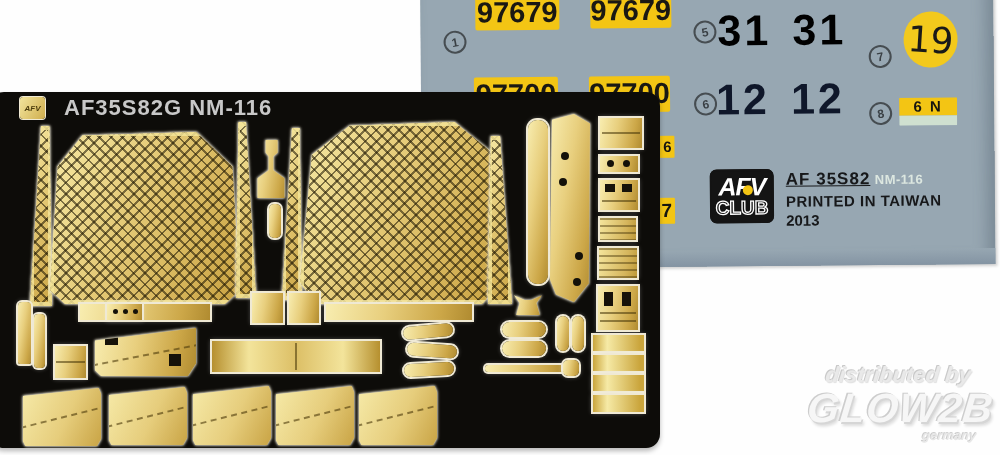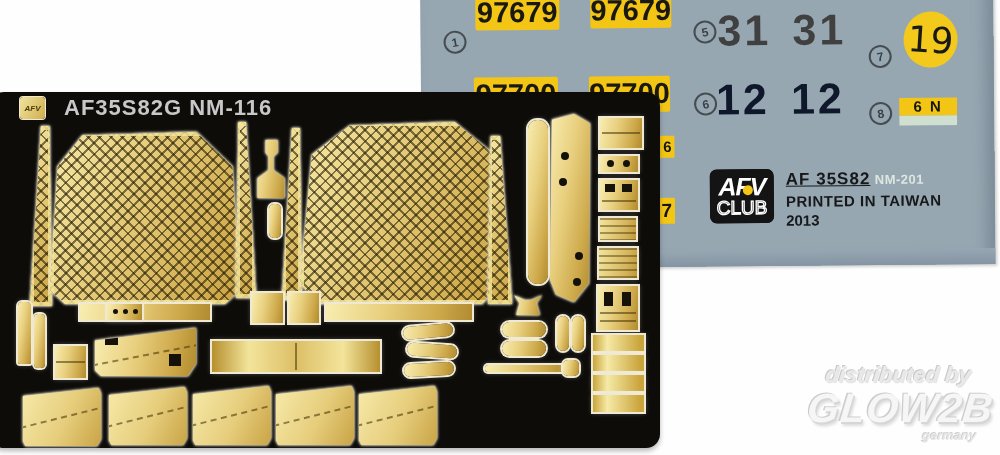--- a/index.html
+++ b/index.html
@@ -9,21 +9,21 @@
 
   
   .sheet{left:420px;top:-20px;width:573px;height:289px;background:#97a7b2;
          transform:rotate(-0.5deg);transform-origin:top left;z-index:1;
          box-shadow:inset -8px -4px 14px rgba(88,104,118,.45), 2px 2px 3px rgba(0,0,0,.18);}
   .sheet-band{left:0;bottom:0;width:100%;height:16px;
          background:linear-gradient(#97a7b2,#8494a3);}
   .tag{background:#f3c514;color:#1a1813;font-weight:700;font-size:29px;line-height:35px;
        text-align:center;border-radius:2px;}
   .bignum{font-weight:700;font-size:43px;line-height:40px;letter-spacing:3px;}
-  .orange{color:#404040;}
+  .orange{color:#000000;}
   .mint{color:#0f172a;}
   .marker{width:19px;height:19px;border:2px solid #33373a;border-radius:50%;
           display:flex;align-items:center;justify-content:center;
           font-size:12px;font-weight:700;color:#23272a;opacity:.8;transform:rotate(-10deg);}
   .circle19{width:54px;height:56px;border-radius:50%;background:#f3c91c;
             display:flex;align-items:center;justify-content:center;
             font-family:"DejaVu Sans",sans-serif;font-size:36px;font-weight:500;color:#191919;
             transform:rotate(4deg);}
   .combo{width:58px;height:28px;border-radius:1px;overflow:hidden;}
   .combo .c-top{height:18px;background:#f3c514;color:#17150f;font-weight:700;font-size:15px;
@@ -32,21 +32,21 @@
   .frag{background:#f3c514;color:#17150f;font-weight:700;text-align:right;
         padding-right:3px;border-radius:1px;}
 
   .afv-logo{width:64px;height:54px;background:#141414;border-radius:7px;
             display:flex;flex-direction:column;align-items:center;justify-content:center;
             box-shadow:inset 0 0 0 2px #141414;}
   .afv-top{color:#fff;font-weight:900;font-style:italic;font-size:25px;line-height:24px;
            letter-spacing:-1px;position:relative;}
   .afv-dot{position:absolute;left:24px;top:11px;width:10px;height:10px;border-radius:50%;
            background:#f3c514;}
-  .afv-bot{font-weight:400;font-size:19px;line-height:20px;letter-spacing:0px;
+  .afv-bot{font-weight:700;font-size:19px;line-height:20px;letter-spacing:0px;
            color:transparent;-webkit-text-stroke:1.3px #ffffff;}
   .maker-line1{color:#17181a;font-weight:800;font-size:17px;letter-spacing:1px;text-decoration:underline;}
   .maker-var{color:#e4eee6;font-weight:800;font-size:13px;letter-spacing:.5px;opacity:.9;}
   .maker-line2{color:#17181a;font-weight:800;font-size:15px;letter-spacing:.5px;}
   .maker-line3{color:#17181a;font-weight:800;font-size:15px;}
 
   
   .fret{left:-10px;top:92px;width:670px;height:356px;background:#0d0c09;border-radius:14px;
         z-index:2;box-shadow:0 3px 5px rgba(0,0,0,.28);}
   .fret-label{color:#c8c8c8;font-weight:700;font-size:22px;letter-spacing:1px;}
@@ -127,21 +127,21 @@
 
   <div class="abs frag" style="left:220px;top:158px;width:30px;height:22px;font-size:15px;line-height:22px">6</div>
   <div class="abs frag" style="left:220px;top:220px;width:30px;height:26px;font-size:19px;line-height:26px">7</div>
 
   <div class="abs afv-logo" style="left:288px;top:192px">
     <div class="afv-top"><span>AFV</span><i class="afv-dot"></i></div>
     <div class="afv-bot">CLUB</div>
   </div>
   <div class="abs" style="left:364px;top:193px">
     <div><span class="maker-line1">AF 35S82</span>
-         <span class="maker-var">NM-201</span></div>
+         <span class="maker-var">NM-116</span></div>
     <div class="maker-line2" style="margin-top:3px">PRINTED IN TAIWAN</div>
     <div class="maker-line3" style="margin-top:2px">2013</div>
   </div>
   <div class="abs sheet-band"></div>
 </div>
 
 <div class="abs fret">
   <div class="abs chip" style="left:30px;top:5px">AFV</div>
   <div class="abs fret-label" style="left:74px;top:3px">AF35S82G NM-116</div>
 

